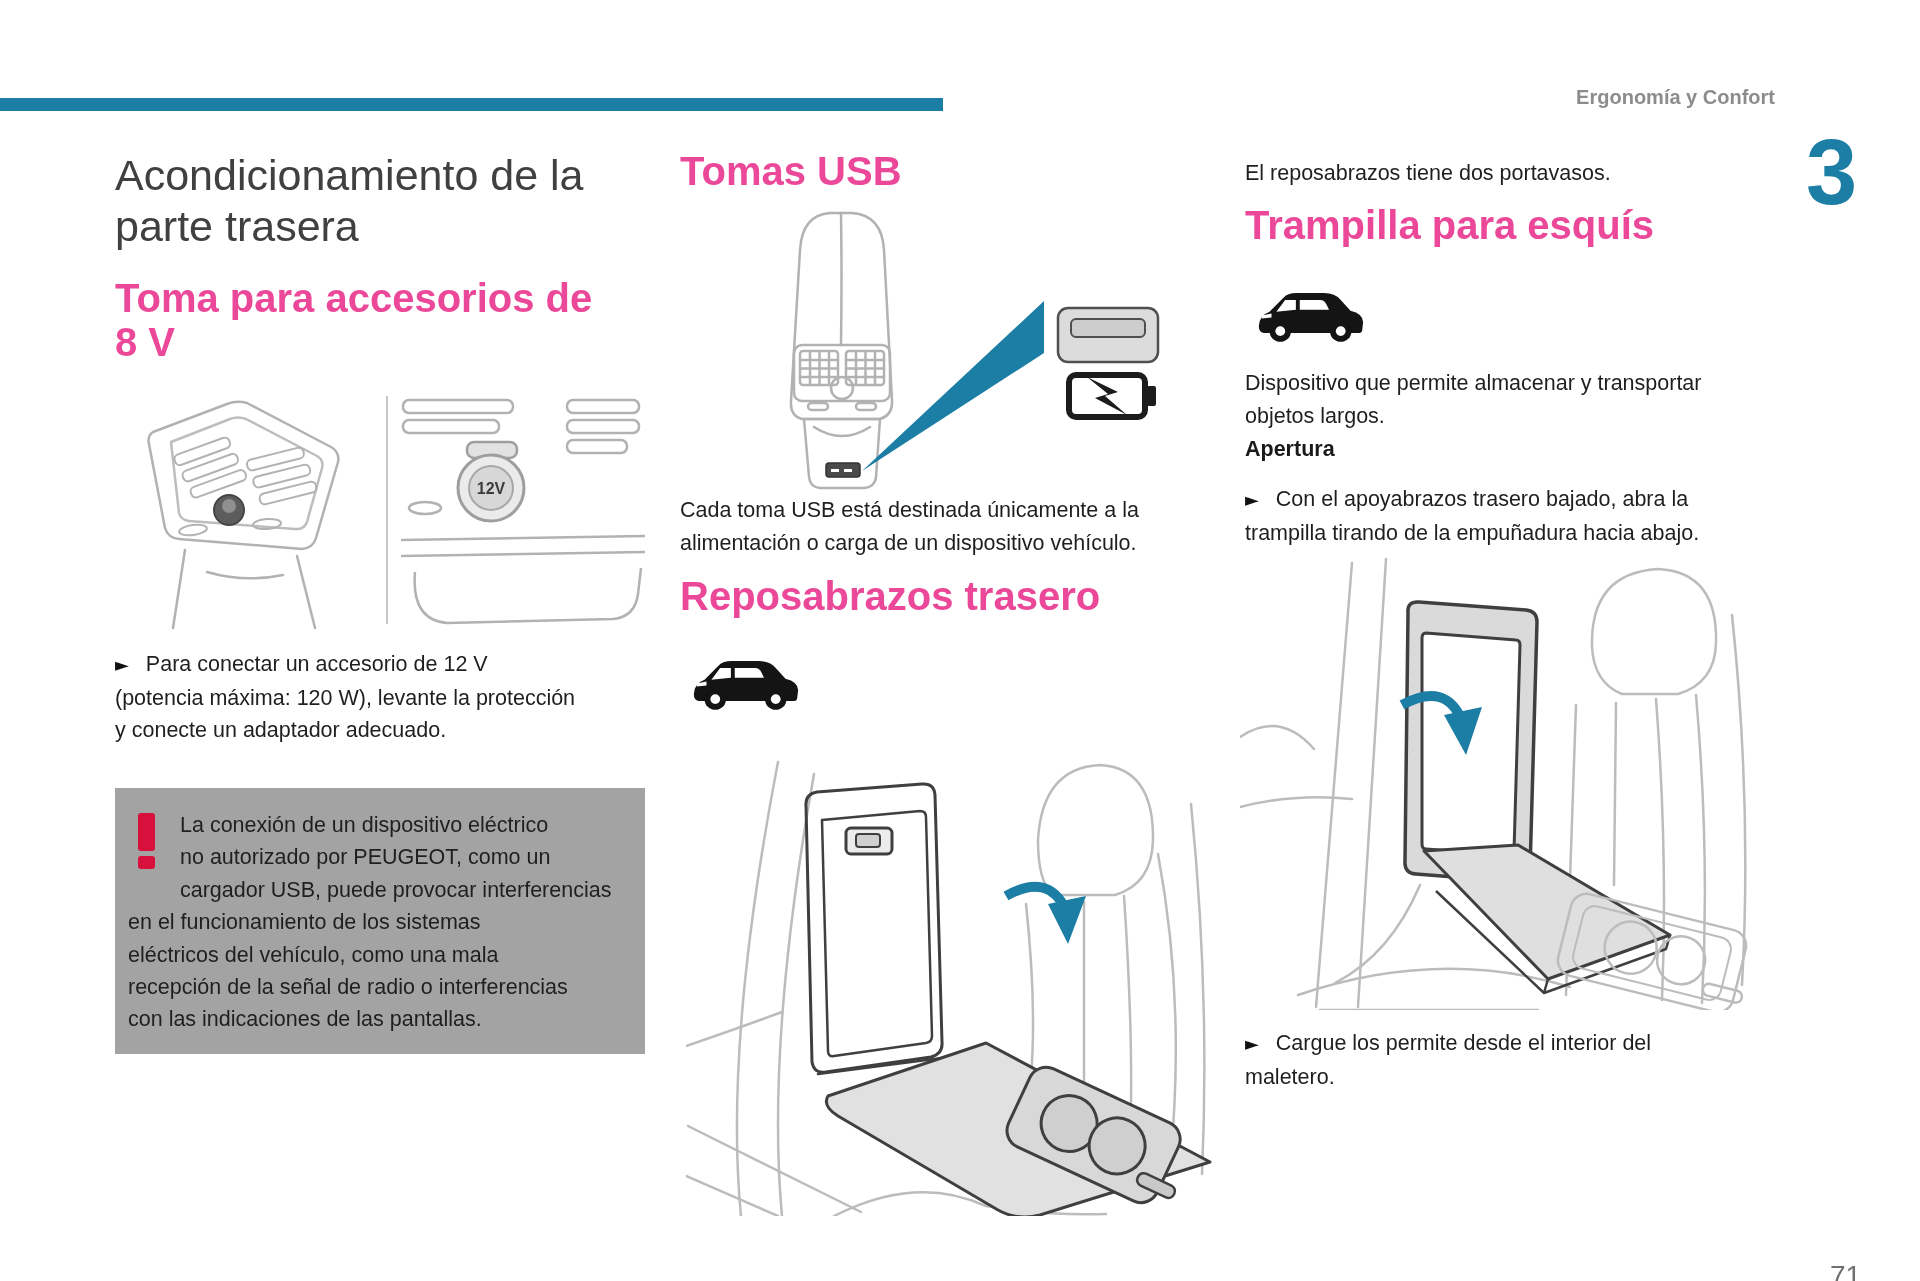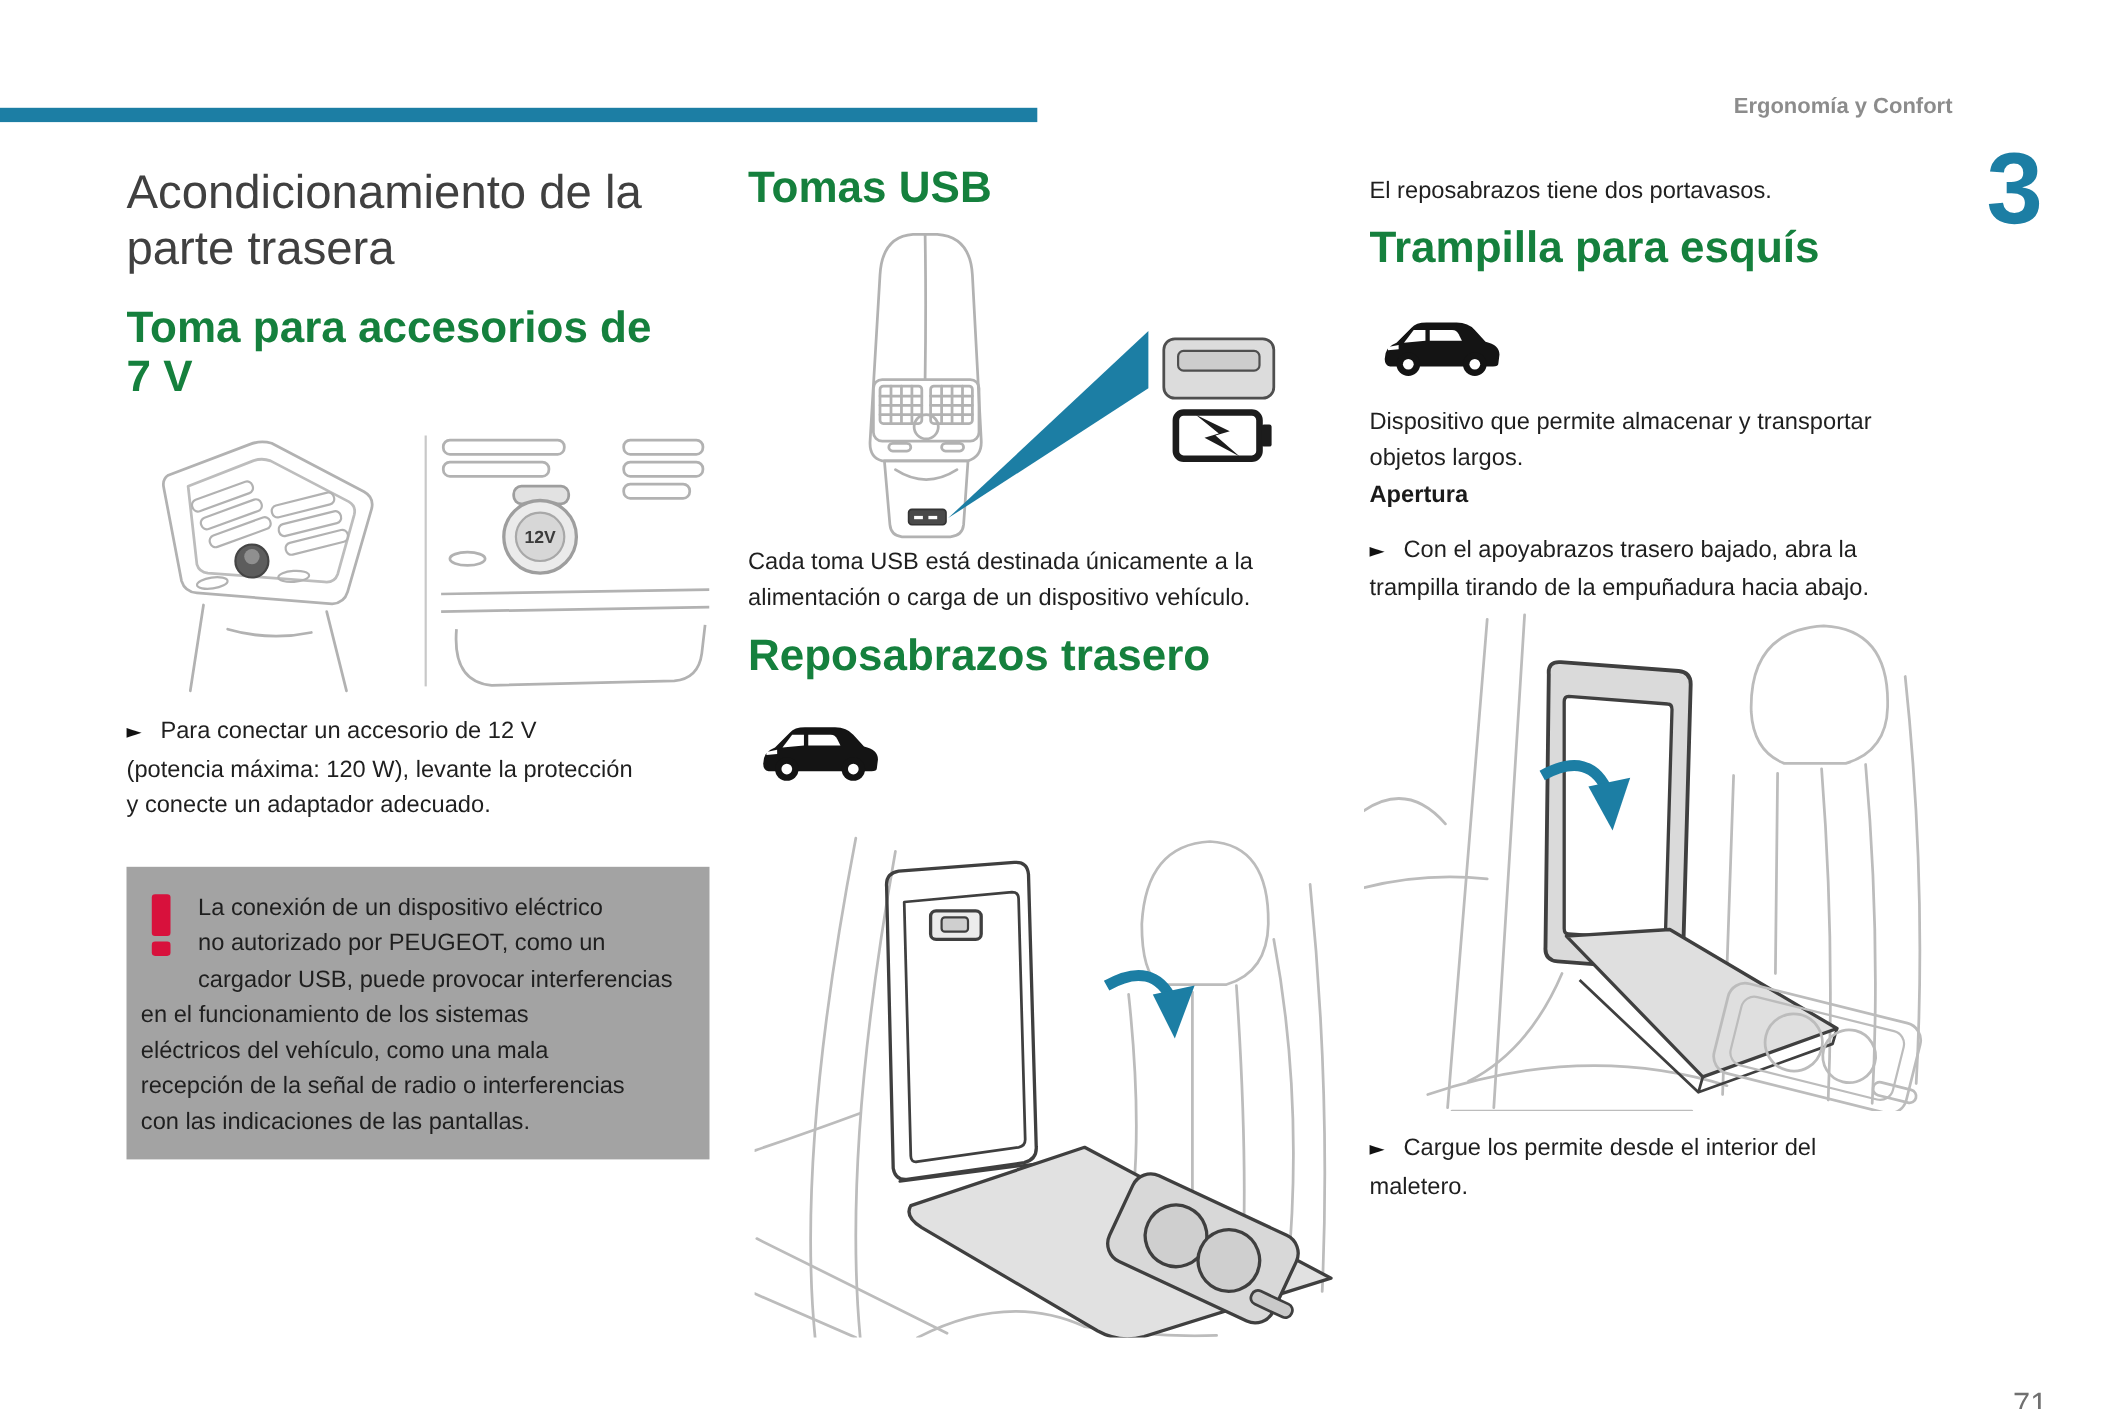--- a/index.html
+++ b/index.html
@@ -4,21 +4,21 @@
 <style>
   html,body{margin:0;padding:0;background:#ffffff;}
   .page{position:relative;width:1920px;height:1281px;background:#ffffff;overflow:hidden;
         font-family:"Liberation Sans","DejaVu Sans",sans-serif;color:#1f1f1f;margin-top:40px;}
   .topbar{position:absolute;left:0;top:58px;width:943px;height:13px;background:#1c7ea4;}
   .running-header{position:absolute;left:1245px;top:46px;width:530px;text-align:right;
         font-size:20px;font-weight:bold;color:#8c8c8c;}
   .chapter-num{position:absolute;left:1806px;top:86px;font-size:92px;font-weight:bold;
         color:#1c7ea4;line-height:1;}
   .h1{position:absolute;font-size:43px;line-height:51px;color:#404040;white-space:pre-line;font-weight:normal;margin:0;}
-  .h2{position:absolute;font-size:40px;line-height:44px;color:#15803d;white-space:pre-line;font-weight:bold;margin:0;}
+  .h2{position:absolute;font-size:40px;line-height:44px;color:#ec4899;white-space:pre-line;font-weight:bold;margin:0;}
   .h3{position:absolute;font-size:21.5px;line-height:32.5px;font-weight:bold;color:#1a1a1a;margin:0;}
   .body{position:absolute;font-size:21.5px;line-height:32.5px;color:#1f1f1f;margin:0;}
   .pre{white-space:pre-line;}
   .marker{font-family:"DejaVu Sans",sans-serif;font-size:18px;margin-right:17px;color:#111;}
   .warnbox{position:absolute;left:115px;top:748px;width:530px;box-sizing:border-box;
         background:#a3a3a3;padding:21px 12px 18px 13px;}
   .warnicon{float:left;width:52px;height:72px;}
   .warnicon .bar{width:17px;height:38px;background:#d8113c;border-radius:3px;margin:4px 0 0 10px;}
   .warnicon .dot{width:17px;height:13px;background:#d8113c;border-radius:3px;margin:5px 0 0 10px;}
   .warntext{font-size:21.5px;line-height:32.4px;color:#1f1f1f;white-space:pre-line;}
@@ -32,21 +32,21 @@
 
 <div class="page">
 
   <div class="topbar"></div>
   <div class="running-header">Ergonomía y Confort</div>
   <div class="chapter-num">3</div>
 
   <h1 class="h1" style="left:115px;top:110px;width:540px;">Acondicionamiento de la
 parte trasera</h1>
   <h2 class="h2" style="left:115px;top:236px;width:540px;">Toma para accesorios de
-7 V</h2>
+8 V</h2>
 
   <div class="illus" style="left:115px;top:350px;">
     <svg width="530" height="240" viewBox="0 0 530 240">
       <g stroke="#b2b2b2" fill="none" stroke-width="2.5" stroke-linecap="round" stroke-linejoin="round">
         <path d="M38,42 L112,14 Q122,10 132,13 L216,57 Q225,62 223,72 L201,148 Q198,158 187,159 L64,149 Q53,148 50,138 L34,54 Q32,46 38,42 Z"></path>
         <path d="M56,52 L115,29 Q123,26 131,29 L202,66 Q209,70 207,78 L192,132 Q189,140 180,139 L74,131 Q66,130 64,123 Z" stroke="#bdbdbd"></path>
         <path d="M70,160 L58,238"></path>
         <path d="M182,166 L200,238"></path>
         <path d="M92,182 Q130,193 168,185"></path>
       </g>

